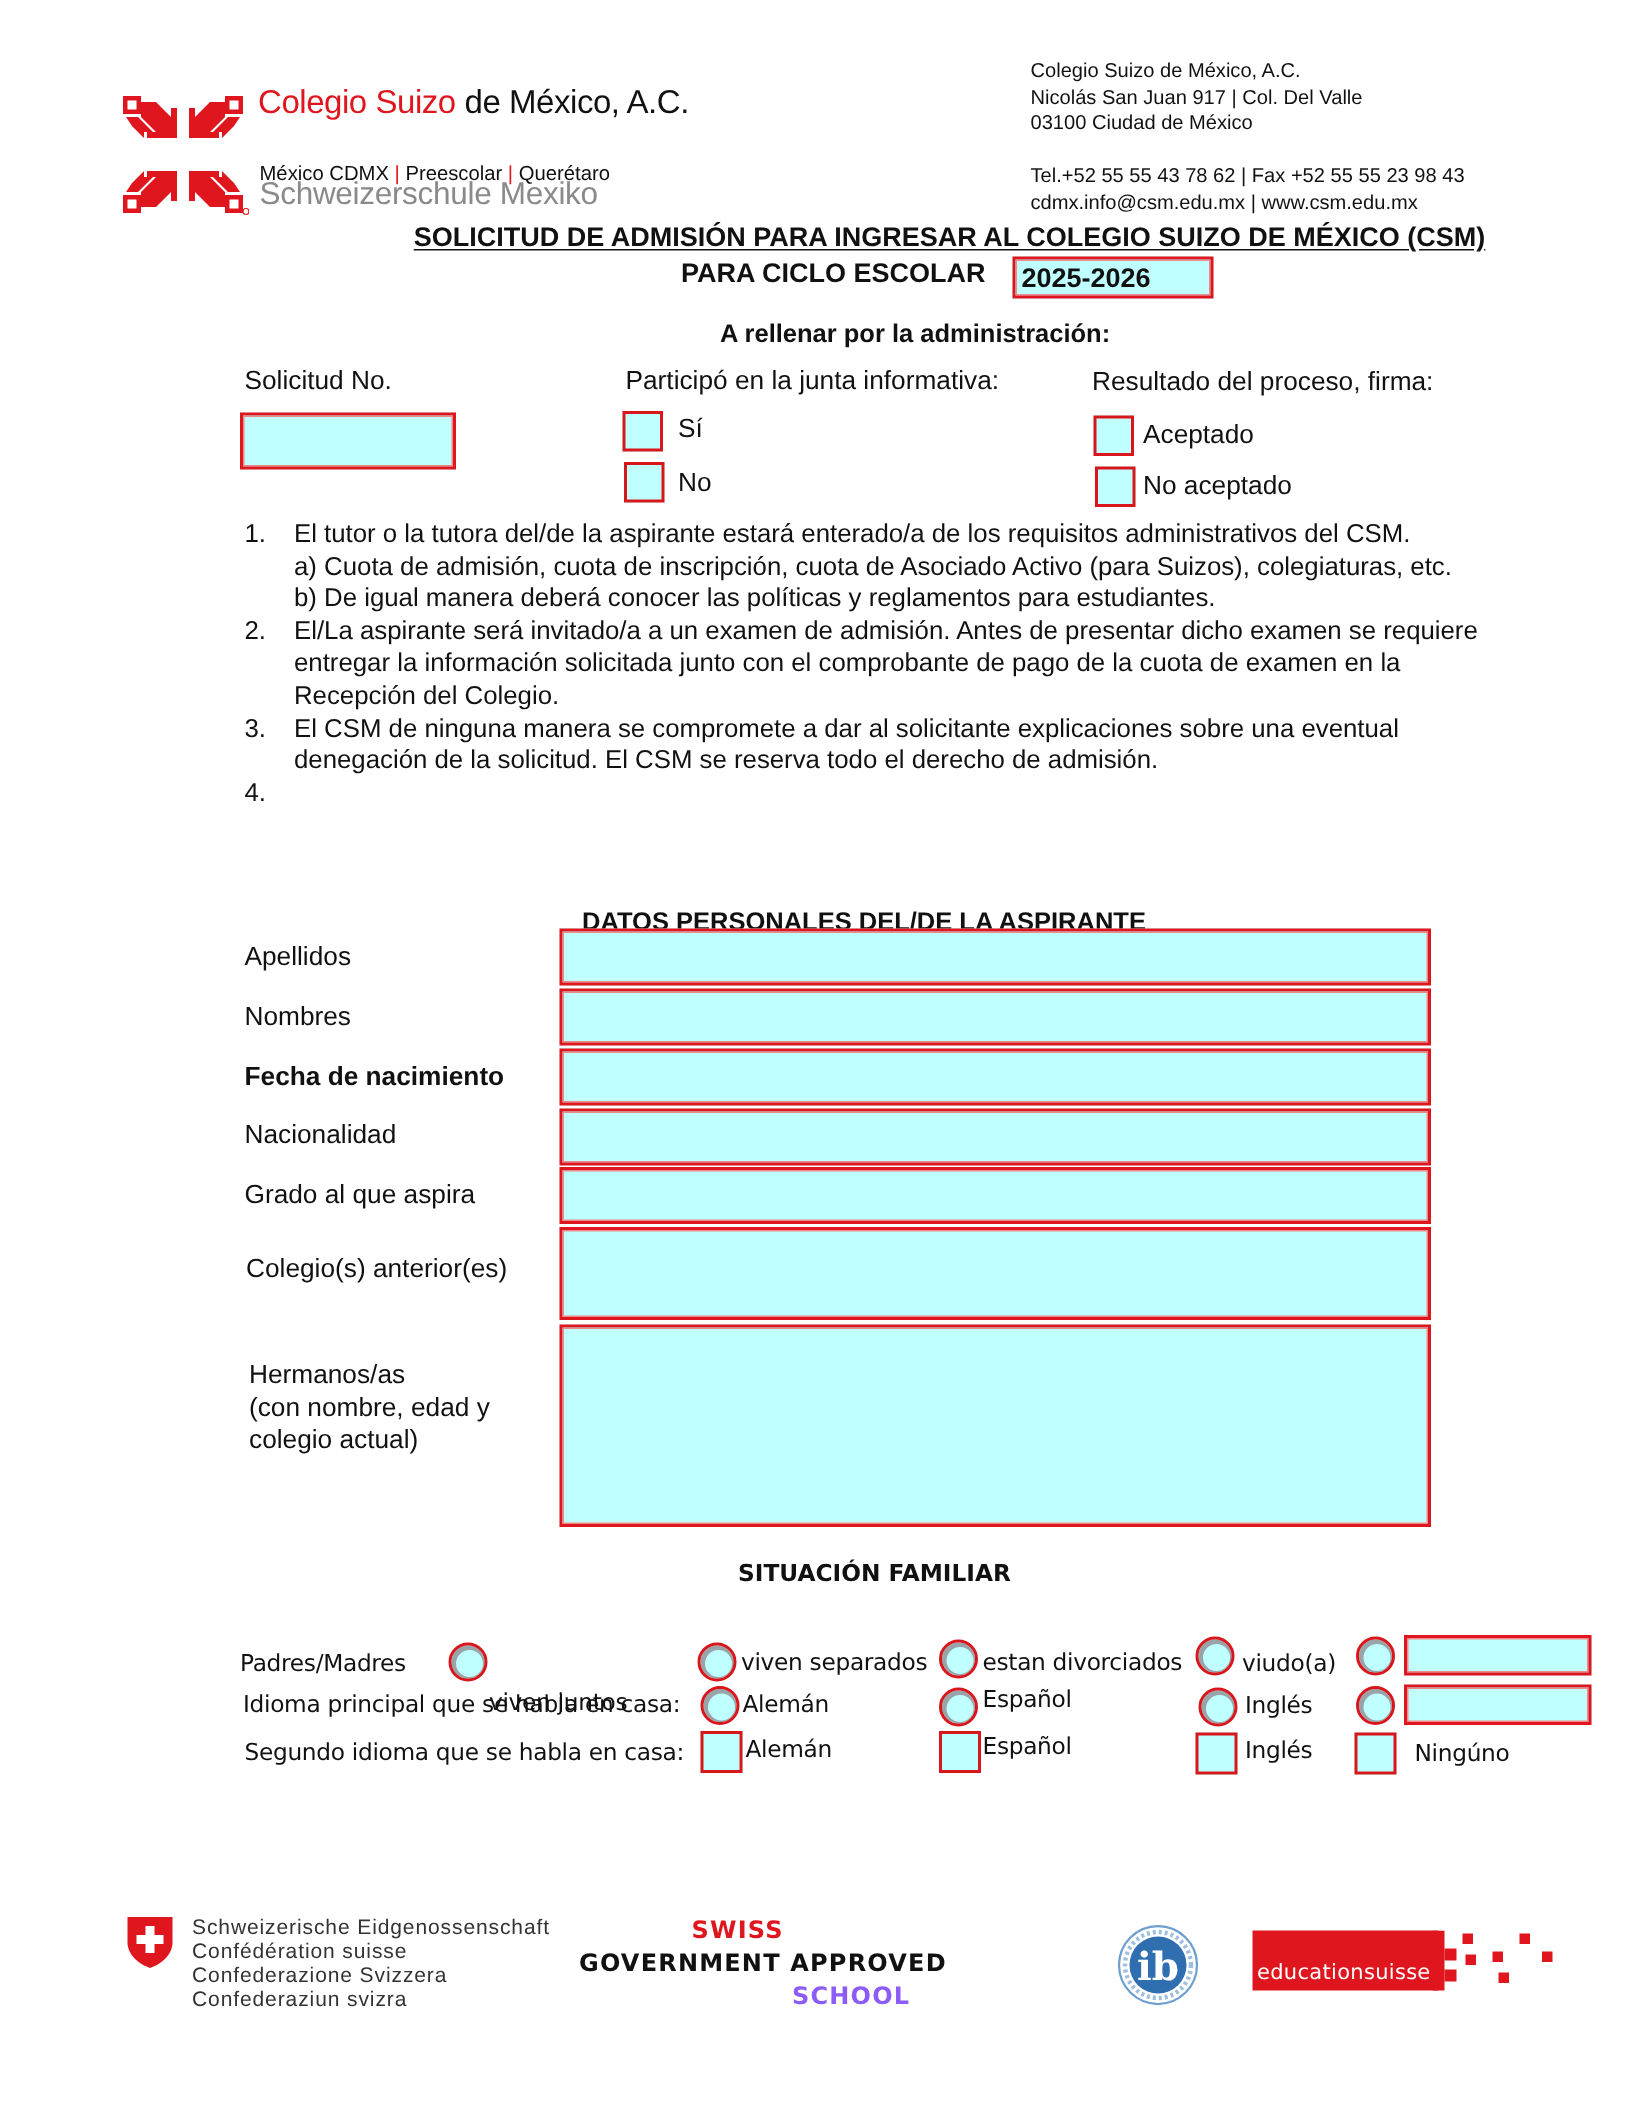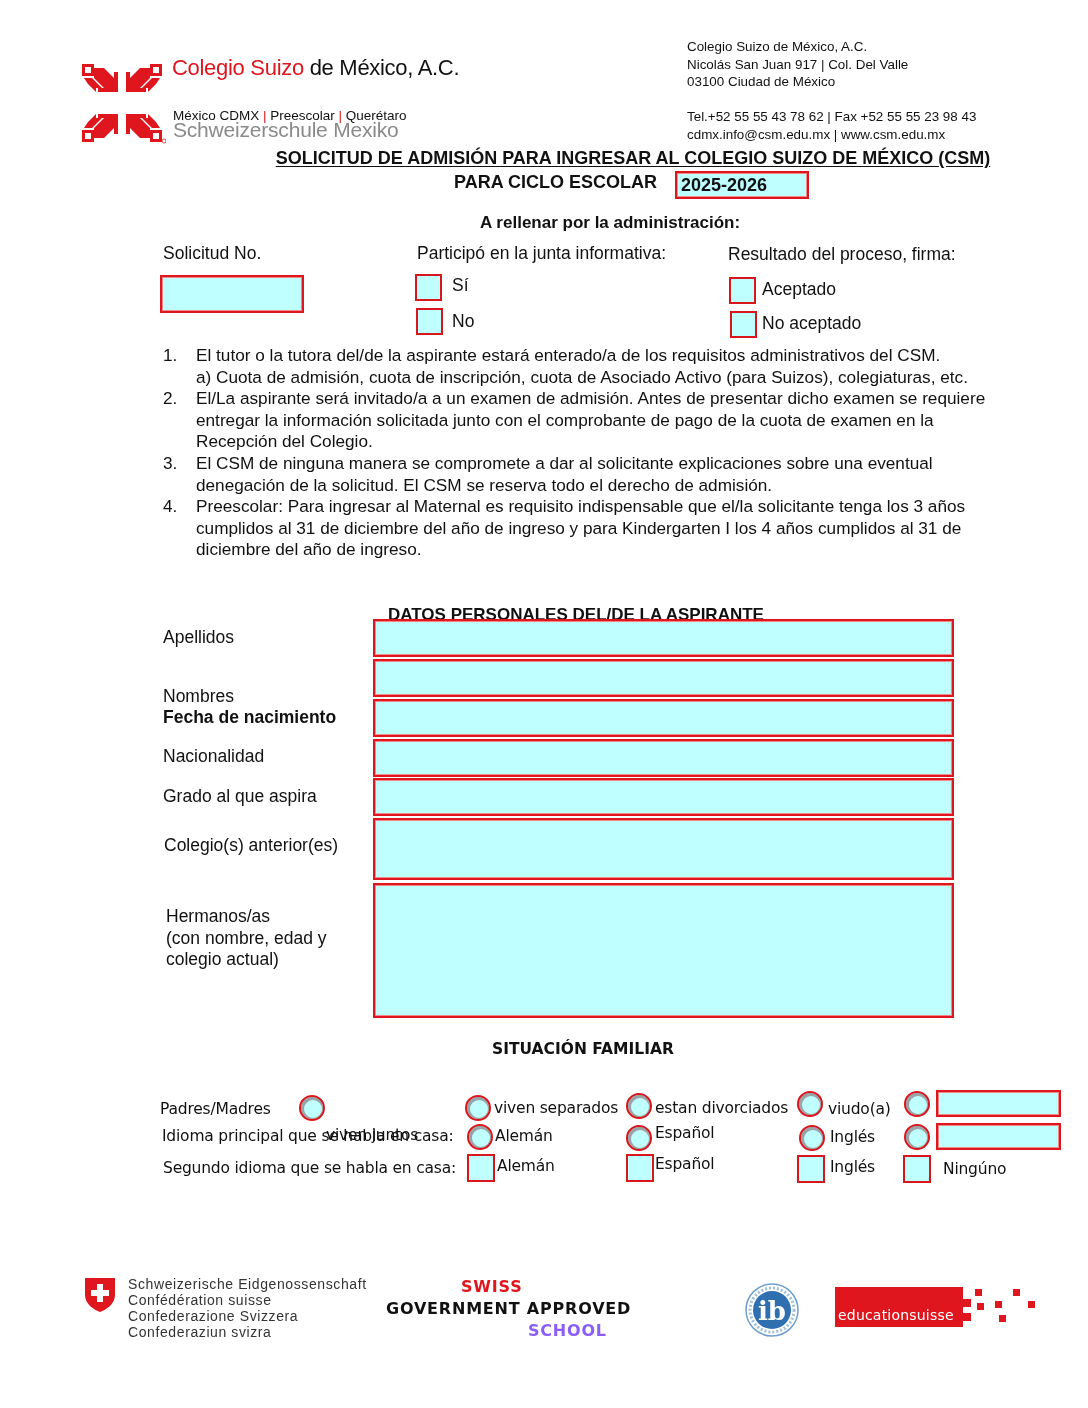--- a/index.html
+++ b/index.html
@@ -88,41 +88,41 @@
 <div class="chk" style="left:729px;top:277px;"></div>
 <div class="pd-label" style="left:762px;top:279px;">Aceptado</div>
 <div class="chk" style="left:730px;top:311px;"></div>
 <div class="pd-label" style="left:762px;top:313px;">No aceptado</div>
 
 <ol class="rules">
   <li>
     <span class="num">1.</span>
     <span>El tutor o la tutora del/de la aspirante estará enterado/a de los requisitos administrativos del CSM.</span>
     <span class="sub">a) Cuota de admisión, cuota de inscripción, cuota de Asociado Activo (para Suizos), colegiaturas, etc.</span>
+    <span class="sub">b) De igual manera deberá conocer las políticas y reglamentos para estudiantes.</span>
   </li>
   <li>
     <span class="num">2.</span>
     <span>El/La aspirante será invitado/a a un examen de admisión. Antes de presentar dicho examen se requiere entregar la información solicitada junto con el comprobante de pago de la cuota de examen en la Recepción del Colegio.</span>
   </li>
   <li>
     <span class="num">3.</span>
     <span>El CSM de ninguna manera se compromete a dar al solicitante explicaciones sobre una eventual denegación de la solicitud. El CSM se reserva todo el derecho de admisión.</span>
   </li>
   <li>
     <span class="num">4.</span>
-    <span>Preescolar: Para ingresar al Maternal es requisito indispensable que el/la solicitante tenga los 3 años cumplidos al 31 de diciembre del año de ingreso y para Kindergarten I los 4 años cumplidos al 31 de diciembre del año de ingreso.</span>
   </li>
 </ol>
 
 <div class="section-title" style="left:388px;top:591px;margin-top:14px;">DATOS PERSONALES DEL/DE LA ASPIRANTE</div>
 
 <div class="pd-label" style="top:627px;">Apellidos</div>
 <div class="field" style="left:373px;top:619px;width:581px;height:38px;"></div>
 
-<div class="pd-label" style="top:667px;margin-top:19px;">Nombres</div>
+<div class="pd-label" style="top:667px;">Nombres</div>
 <div class="field" style="left:373px;top:659px;width:581px;height:38px;"></div>
 
 <div class="pd-label" style="top:707px;font-weight:bold;">Fecha de nacimiento</div>
 <div class="field" style="left:373px;top:699px;width:581px;height:38px;"></div>
 
 <div class="pd-label" style="top:746px;">Nacionalidad</div>
 <div class="field" style="left:373px;top:739px;width:581px;height:38px;"></div>
 
 <div class="pd-label" style="top:786px;">Grado al que aspira</div>
 <div class="field" style="left:373px;top:778px;width:581px;height:38px;"></div>

